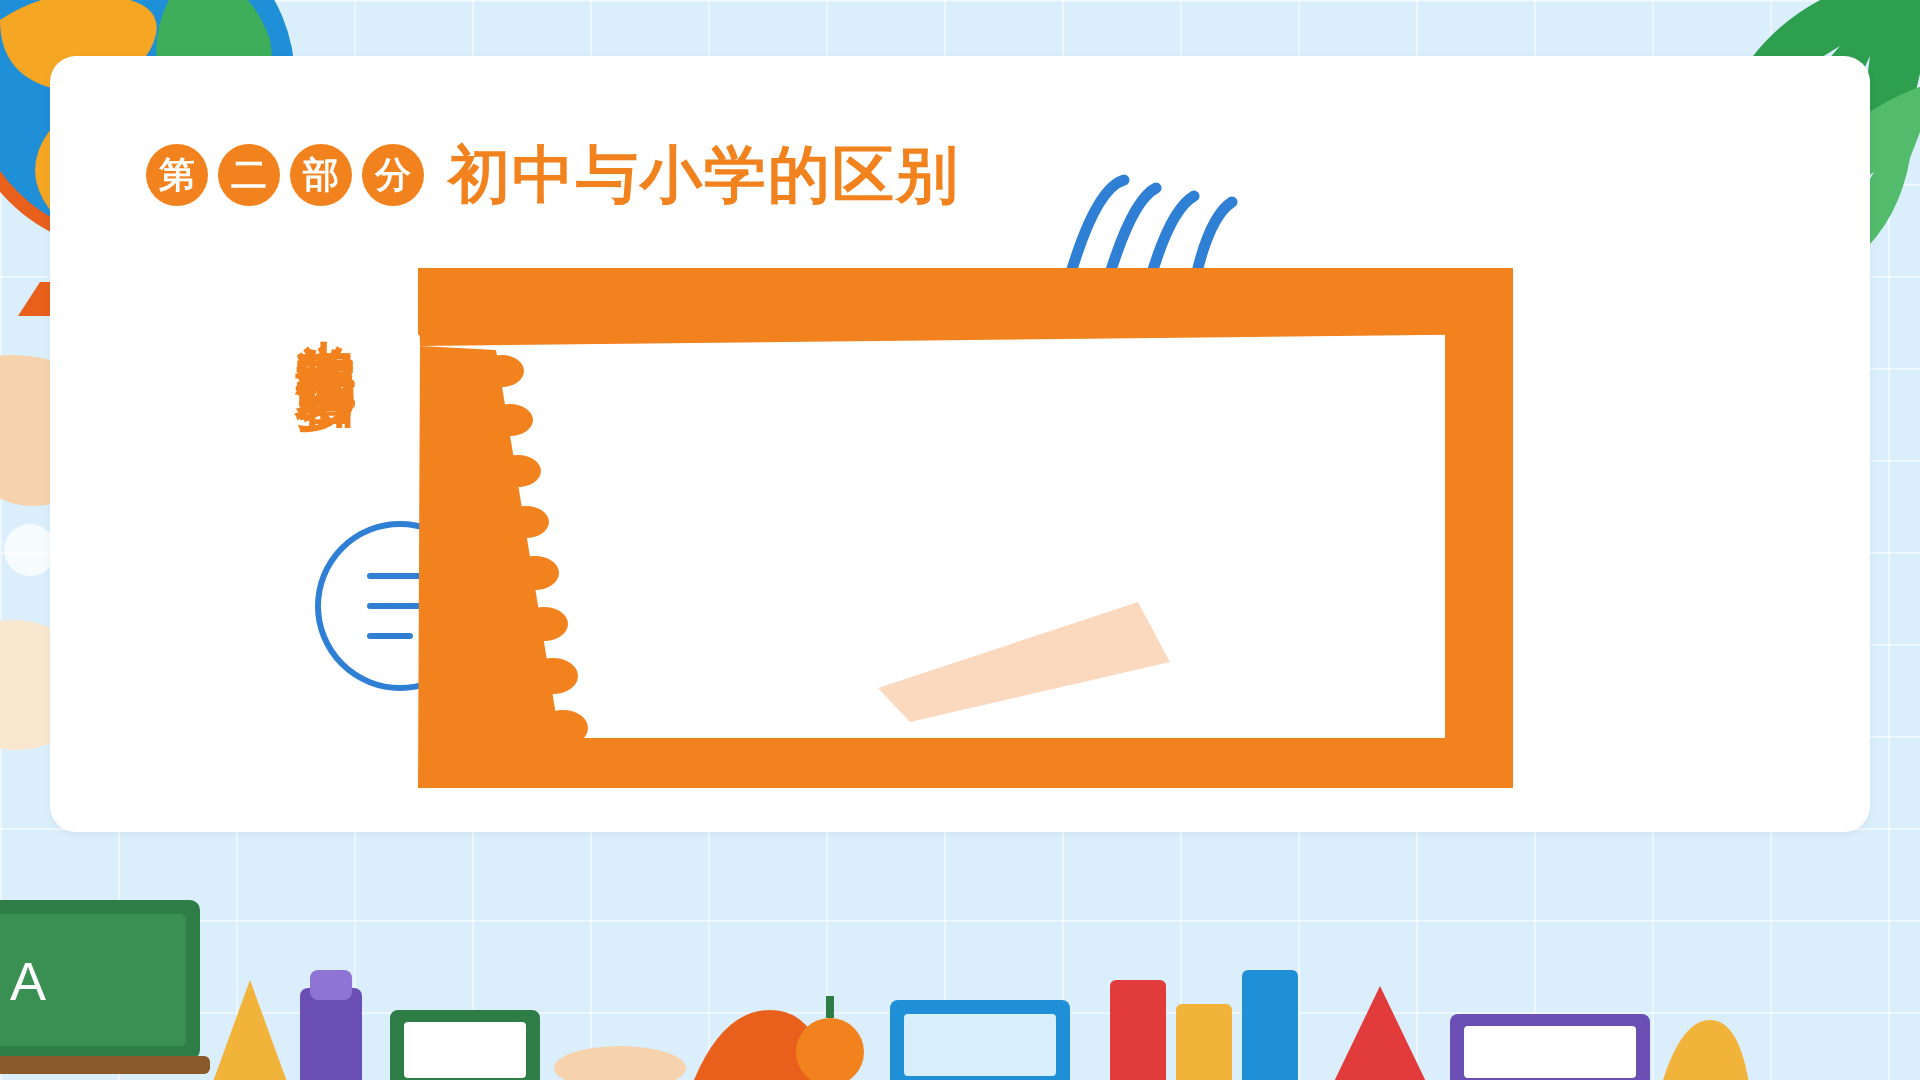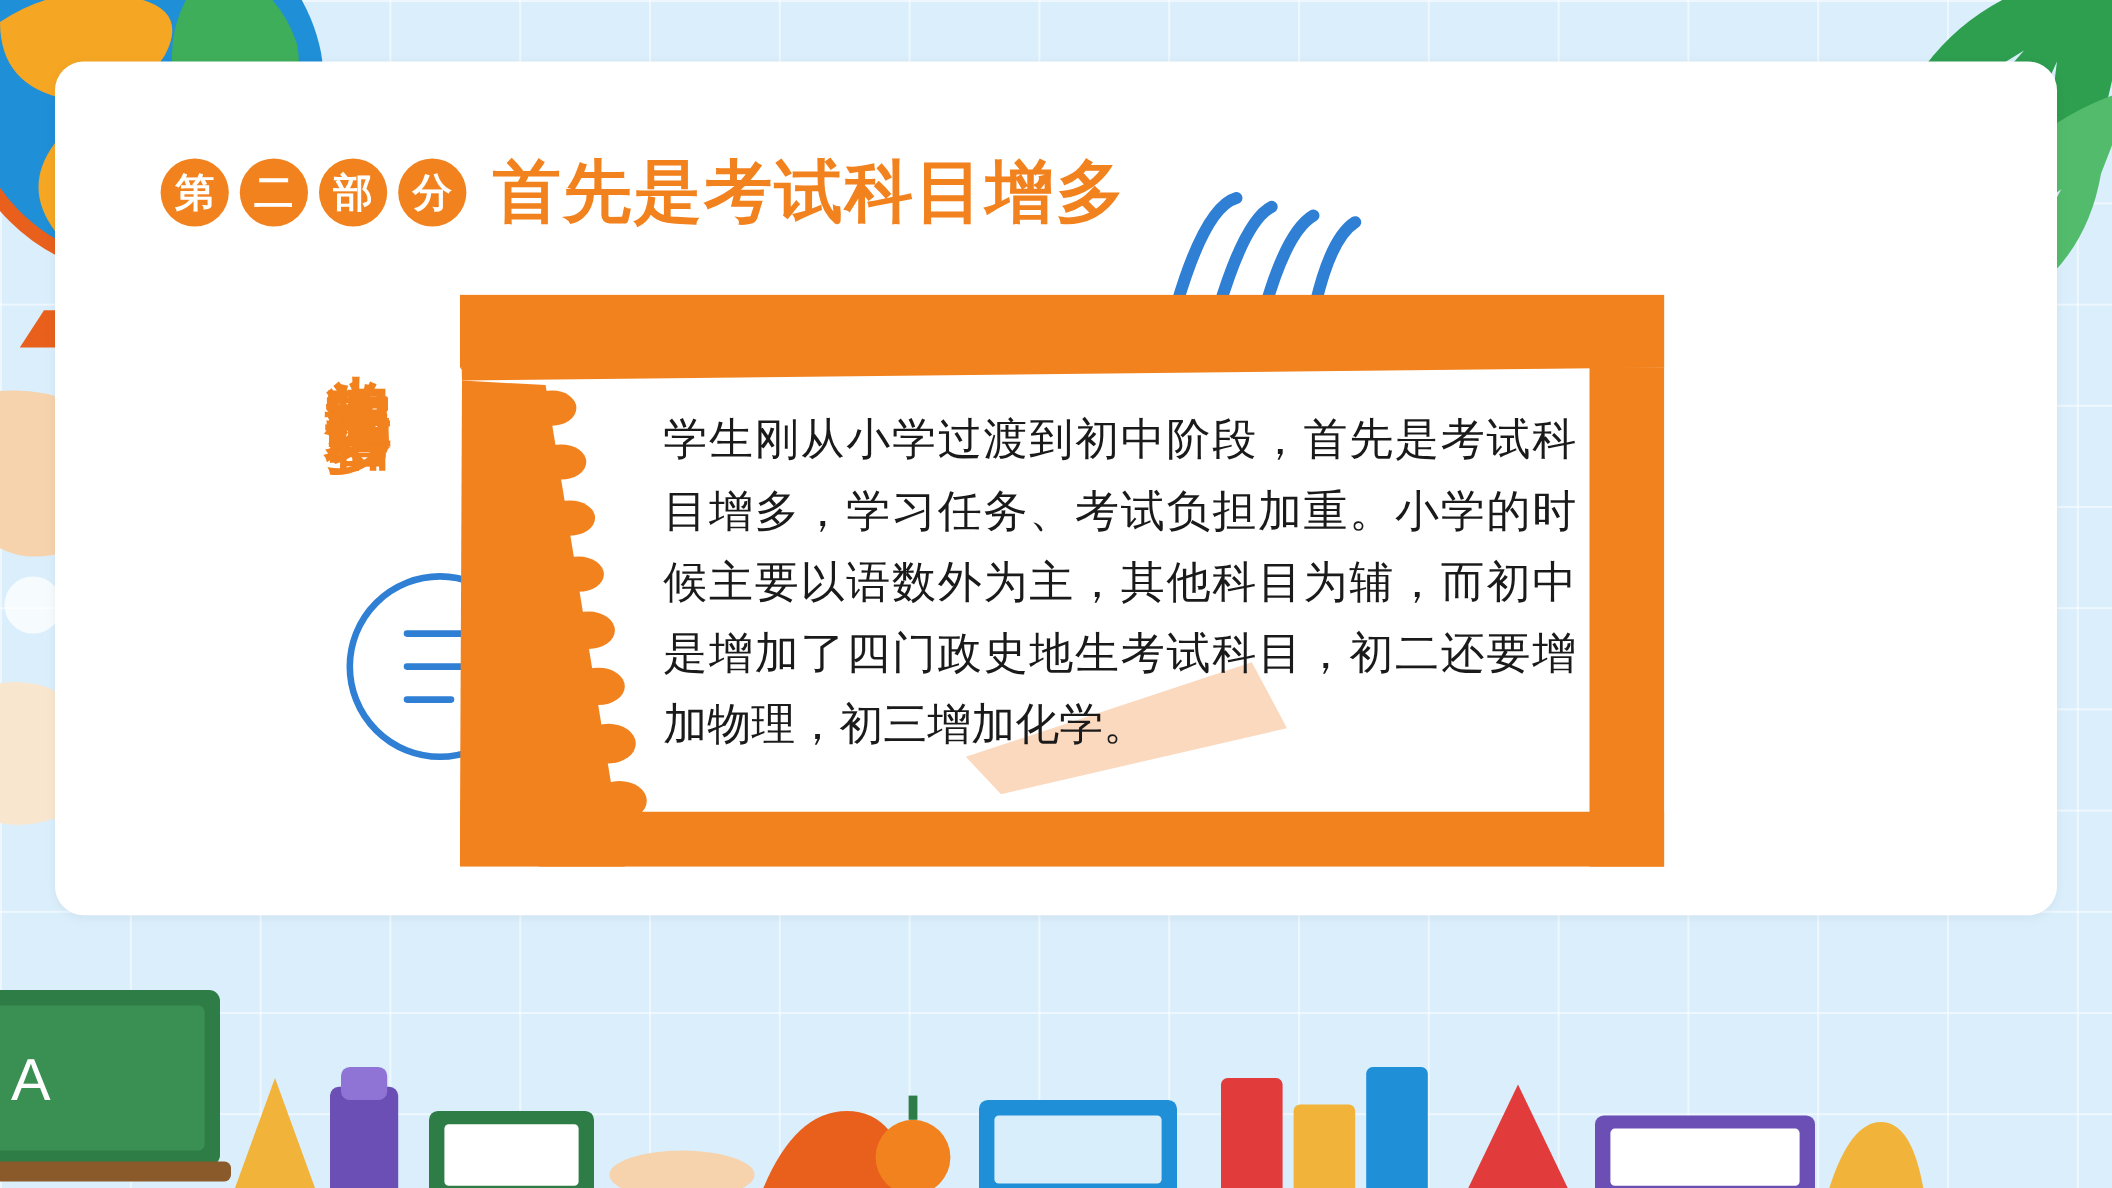--- a/index.html
+++ b/index.html
@@ -166,21 +166,21 @@
   <svg class="deco" style="left:260px; top:450px;" width="180" height="200" viewBox="0 0 180 200">
     <circle cx="90" cy="100" r="82" fill="none" stroke="#2f7fd4" stroke-width="6"></circle>
     <path d="M60 70 h60 M60 100 h60 M60 130 h40" stroke="#2f7fd4" stroke-width="6" stroke-linecap="round"></path>
   </svg>
 
   <div id="title-row">
     <span class="circ">第</span>
     <span class="circ">二</span>
     <span class="circ">部</span>
     <span class="circ">分</span>
-    <span id="title-main">首先是考试科目增多</span>
+    <span id="title-main">初中与小学的区别</span>
   </div>
 
   <div id="vtext">中学的课程内容增多</div>
 
   <div id="content-box">
 
     <svg id="box-svg" width="1095" height="520" viewBox="0 0 1095 520">
 
       <path d="M0 0 H1095 V66 H0 Z" fill="#f2821e"></path>
       <path d="M0 66 H1095 V66 L6 72 Z" fill="#f2821e"></path>
@@ -197,15 +197,14 @@
       <ellipse cx="84" cy="103" rx="22" ry="16" fill="#f2821e"></ellipse>
       <ellipse cx="92" cy="152" rx="23" ry="16" fill="#f2821e"></ellipse>
       <ellipse cx="100" cy="203" rx="23" ry="16" fill="#f2821e"></ellipse>
       <ellipse cx="108" cy="254" rx="23" ry="16" fill="#f2821e"></ellipse>
       <ellipse cx="117" cy="305" rx="24" ry="17" fill="#f2821e"></ellipse>
       <ellipse cx="126" cy="356" rx="24" ry="17" fill="#f2821e"></ellipse>
       <ellipse cx="135" cy="408" rx="25" ry="18" fill="#f2821e"></ellipse>
       <ellipse cx="145" cy="460" rx="25" ry="18" fill="#f2821e"></ellipse>
     </svg>
 
-    <div id="body-text">学生刚从小学过渡到初中阶段，首先是考试科目增多，学习任务、考试负担加重。小学的时候主要以语数外为主，其他科目为辅，而初中是增加了四门政史地生考试科目，初二还要增加物理，初三增加化学。</div>
   </div>
 </div>
 
 </body></html>

